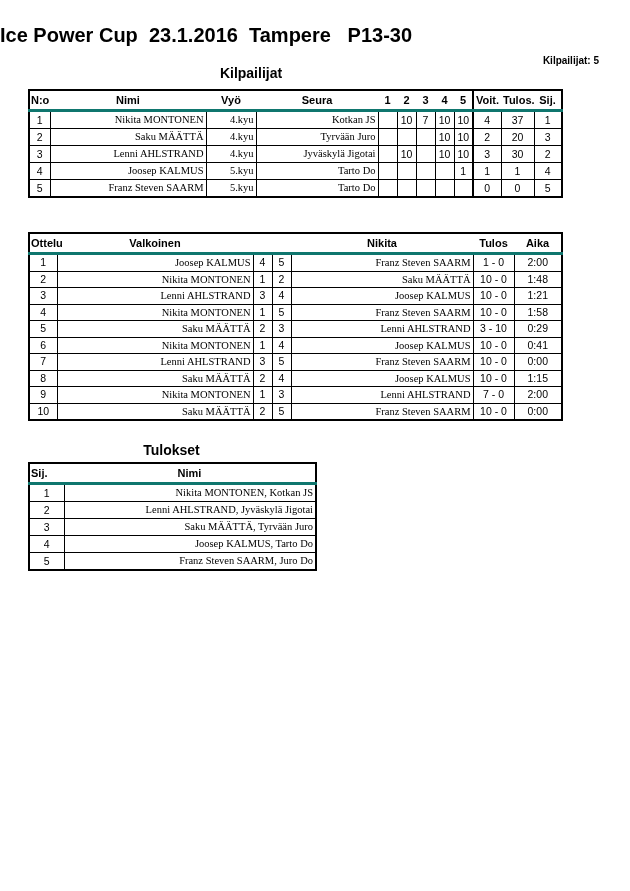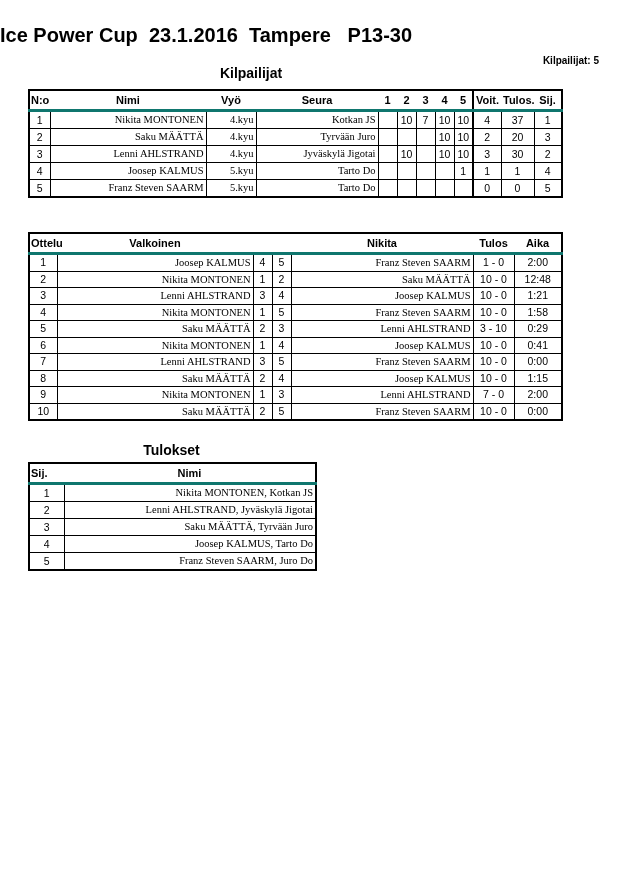--- a/index.html
+++ b/index.html
@@ -191,21 +191,21 @@
     <td>1 - 0</td>
     <td>2:00</td>
   </tr>
         <tr>
     <td>2</td>
     <td class="l">Nikita MONTONEN</td>
     <td>1</td>
     <td>2</td>
     <td class="l">Saku MÄÄTTÄ</td>
     <td>10 - 0</td>
-    <td>12:48</td>
+    <td>1:48</td>
   </tr>
         <tr>
     <td>3</td>
     <td class="l">Lenni AHLSTRAND</td>
     <td>3</td>
     <td>4</td>
     <td class="l">Joosep KALMUS</td>
     <td>10 - 0</td>
     <td>1:21</td>
   </tr>

